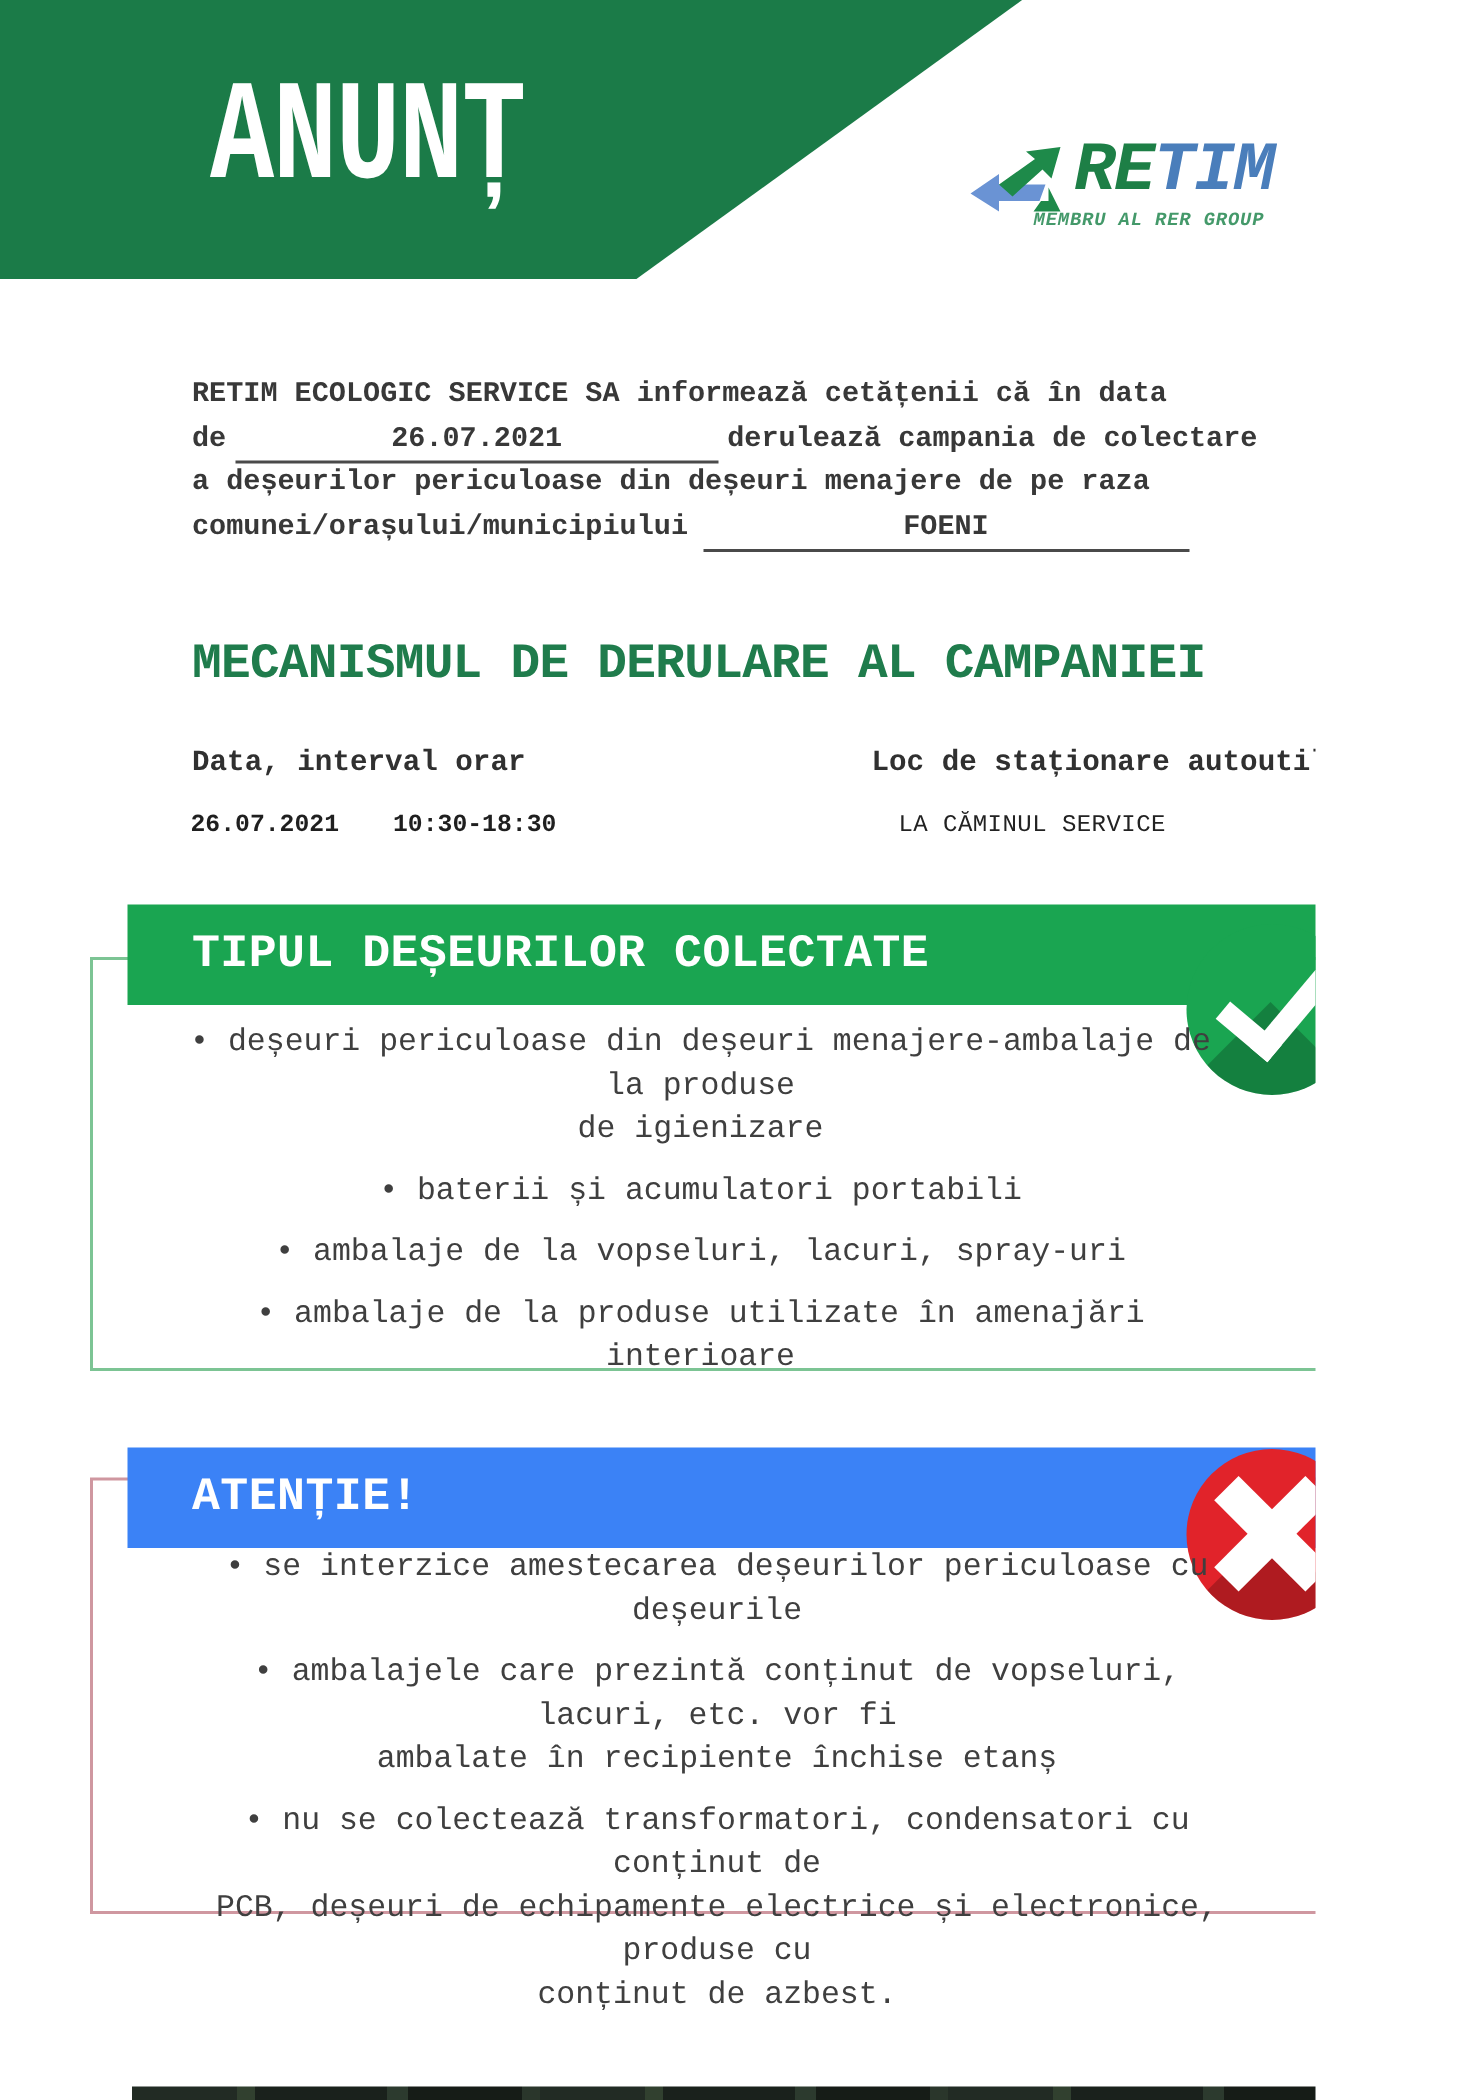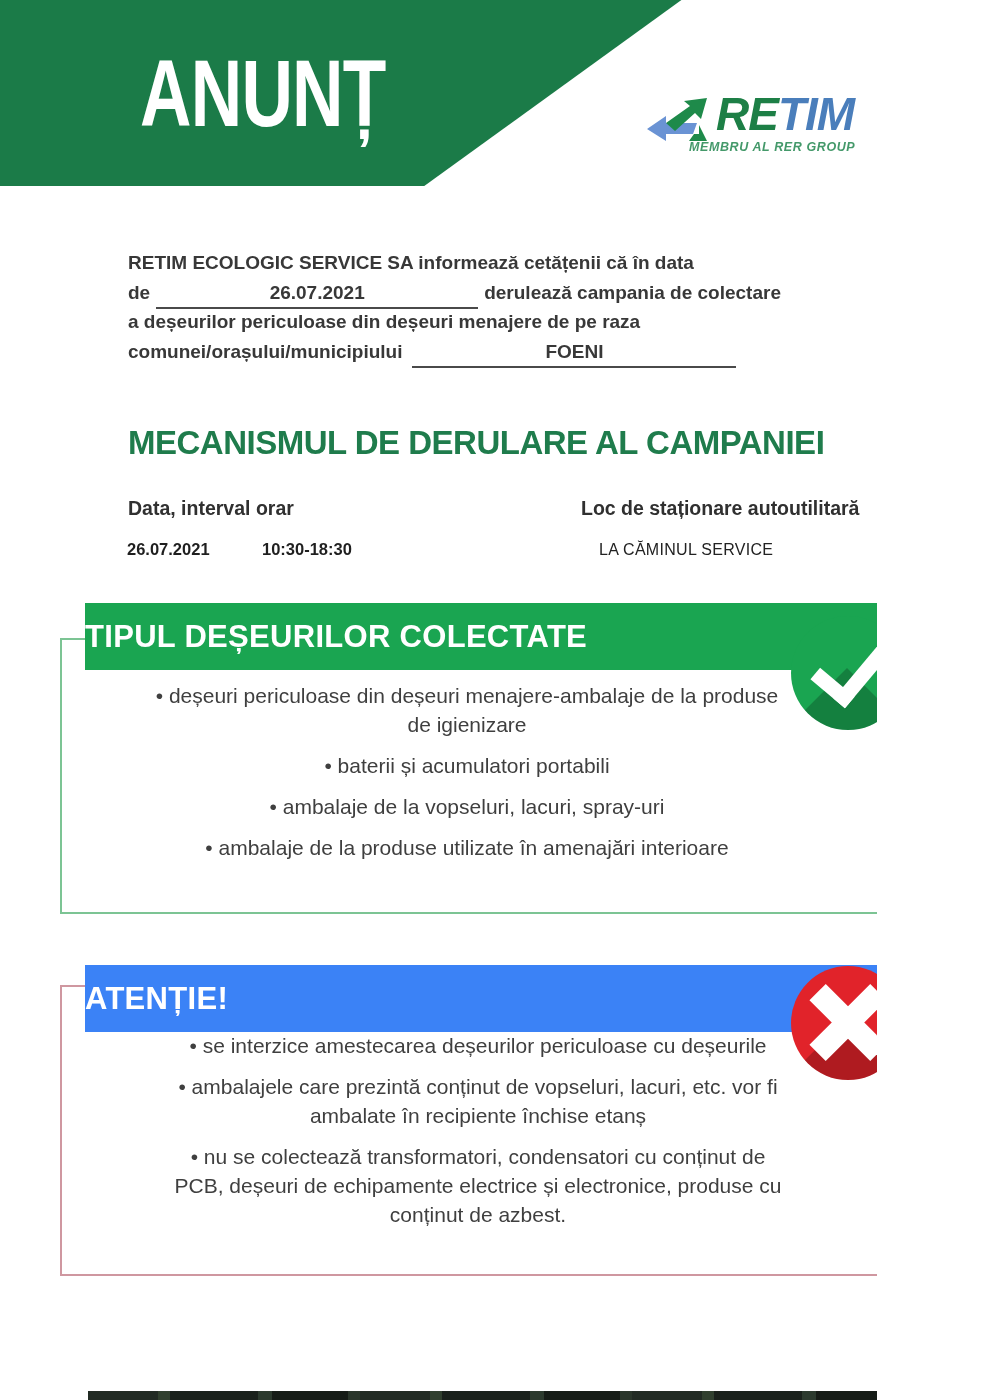--- a/index.html
+++ b/index.html
@@ -1,18 +1,18 @@
 <!DOCTYPE html>
 <html><head>
 <meta charset="utf-8">
 <style>
   html,body { margin:0; padding:0; background:#ffffff; }
   .page {
     position:relative; width:877px; height:1400px; background:#ffffff; overflow:hidden;
-    font-family:Liberation Sans, sans-serif;
+    font-family:Liberation Mono, monospace;
   }
   
   .banner-green {
     position:absolute; left:0; top:0; width:989px; height:186px;
     background:#1b7b48;
     clip-path:polygon(0 0, 68.9% 0, 42.9% 100%, 0 100%);
   }
   .banner-title {
     position:absolute; left:140px; top:46px;
     font-size:95px; font-weight:bold; color:#ffffff; letter-spacing:-1px;
@@ -48,21 +48,21 @@
   .row-val { position:absolute; top:540px; font-size:16.5px; font-weight:bold; color:#1f1f1f; white-space:nowrap; }
   .row-val.v1 { left:127px; }
   .row-val.v2 { left:262px; }
   .row-val.v3 { left:599px; top:541px; font-weight:normal; font-size:16px; color:#222; letter-spacing:0.3px; }
   
   .box-border { position:absolute; background:#ffffff; }
   .gbox-border { left:60px; top:638px; width:868px; height:272px; border:2px solid #7cc494; }
   .rbox-border { left:60px; top:985px; width:868px; height:287px; border:2px solid #cf97a0; }
   .box-header {
     position:absolute; left:85px; width:820px; height:67px;
-    display:flex; align-items:center; box-sizing:border-box;
+    display:flex; align-items:center; padding-left:43px; box-sizing:border-box;
     font-size:31px; font-weight:bold; color:#ffffff; letter-spacing:0.3px; white-space:nowrap;
   }
   .gbox-header { top:603px; background:#1aa551; }
   .rbox-header { top:920px; background:#3b82f6;margin-top:45px; }
   .badge { position:absolute; left:791px; width:114px; height:114px; border-radius:50%; overflow:hidden; }
   .gbadge { top:616px; background:#1aa551; }
   .rbadge { top:966px; background:#e1232a; }
   .badge-shadow {
     position:absolute; left:56px; top:52px; width:170px; height:60px;
     background:rgba(0,0,0,0.22); transform:rotate(45deg); transform-origin:0 0;

